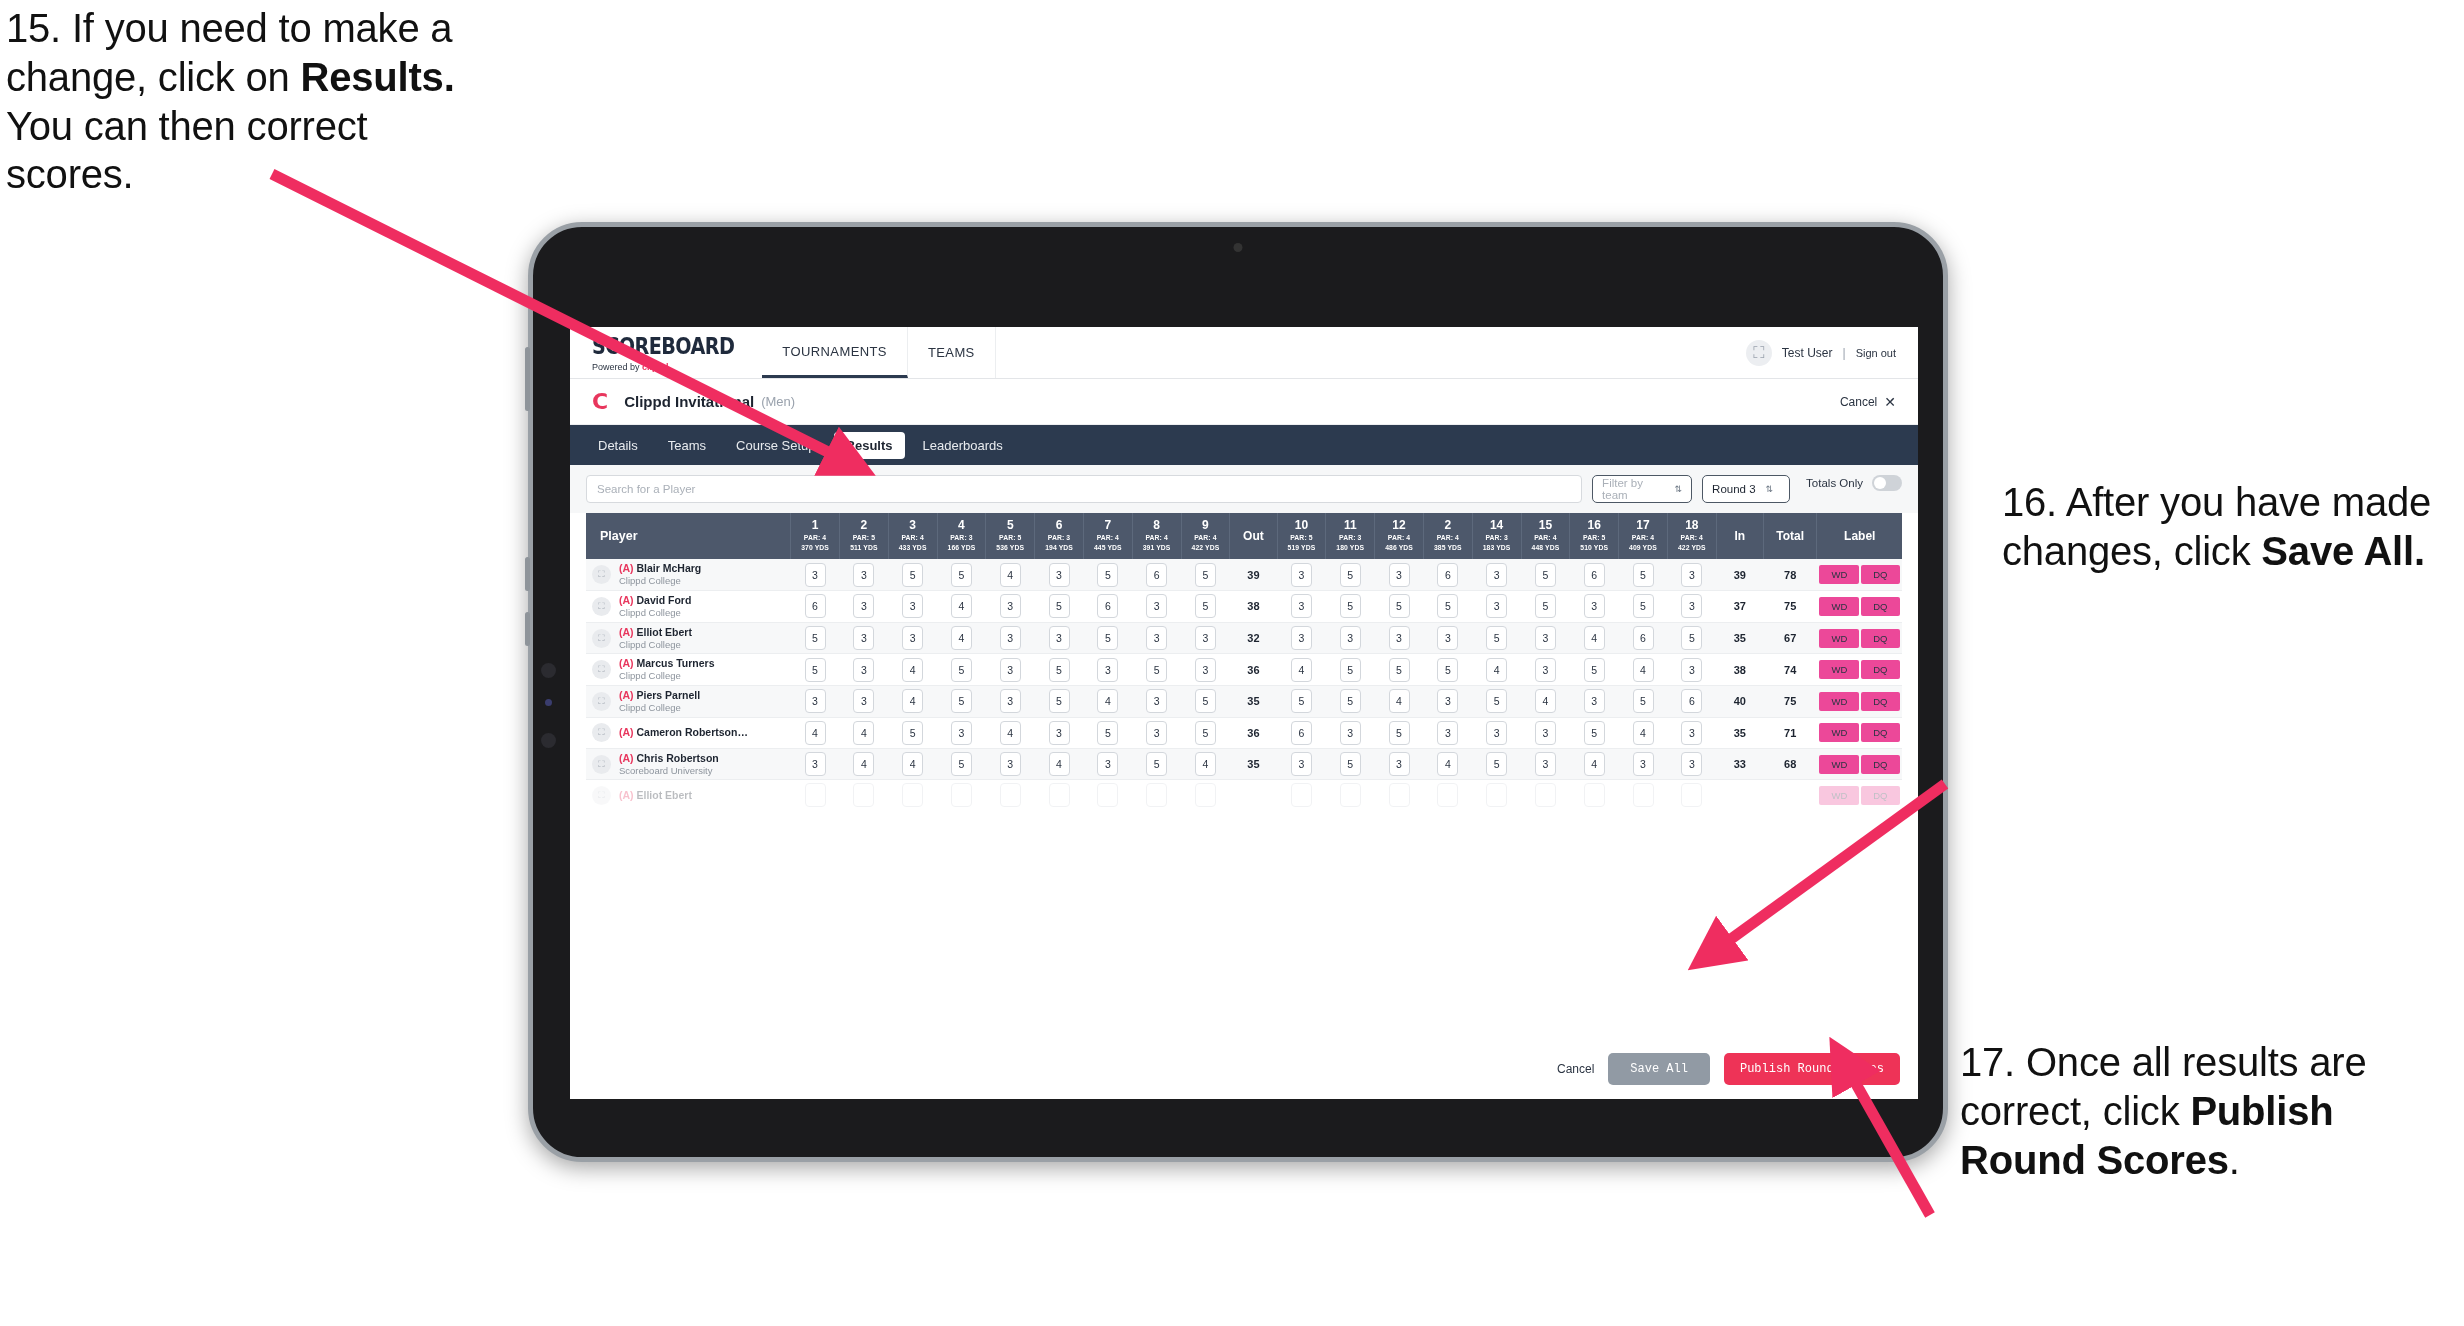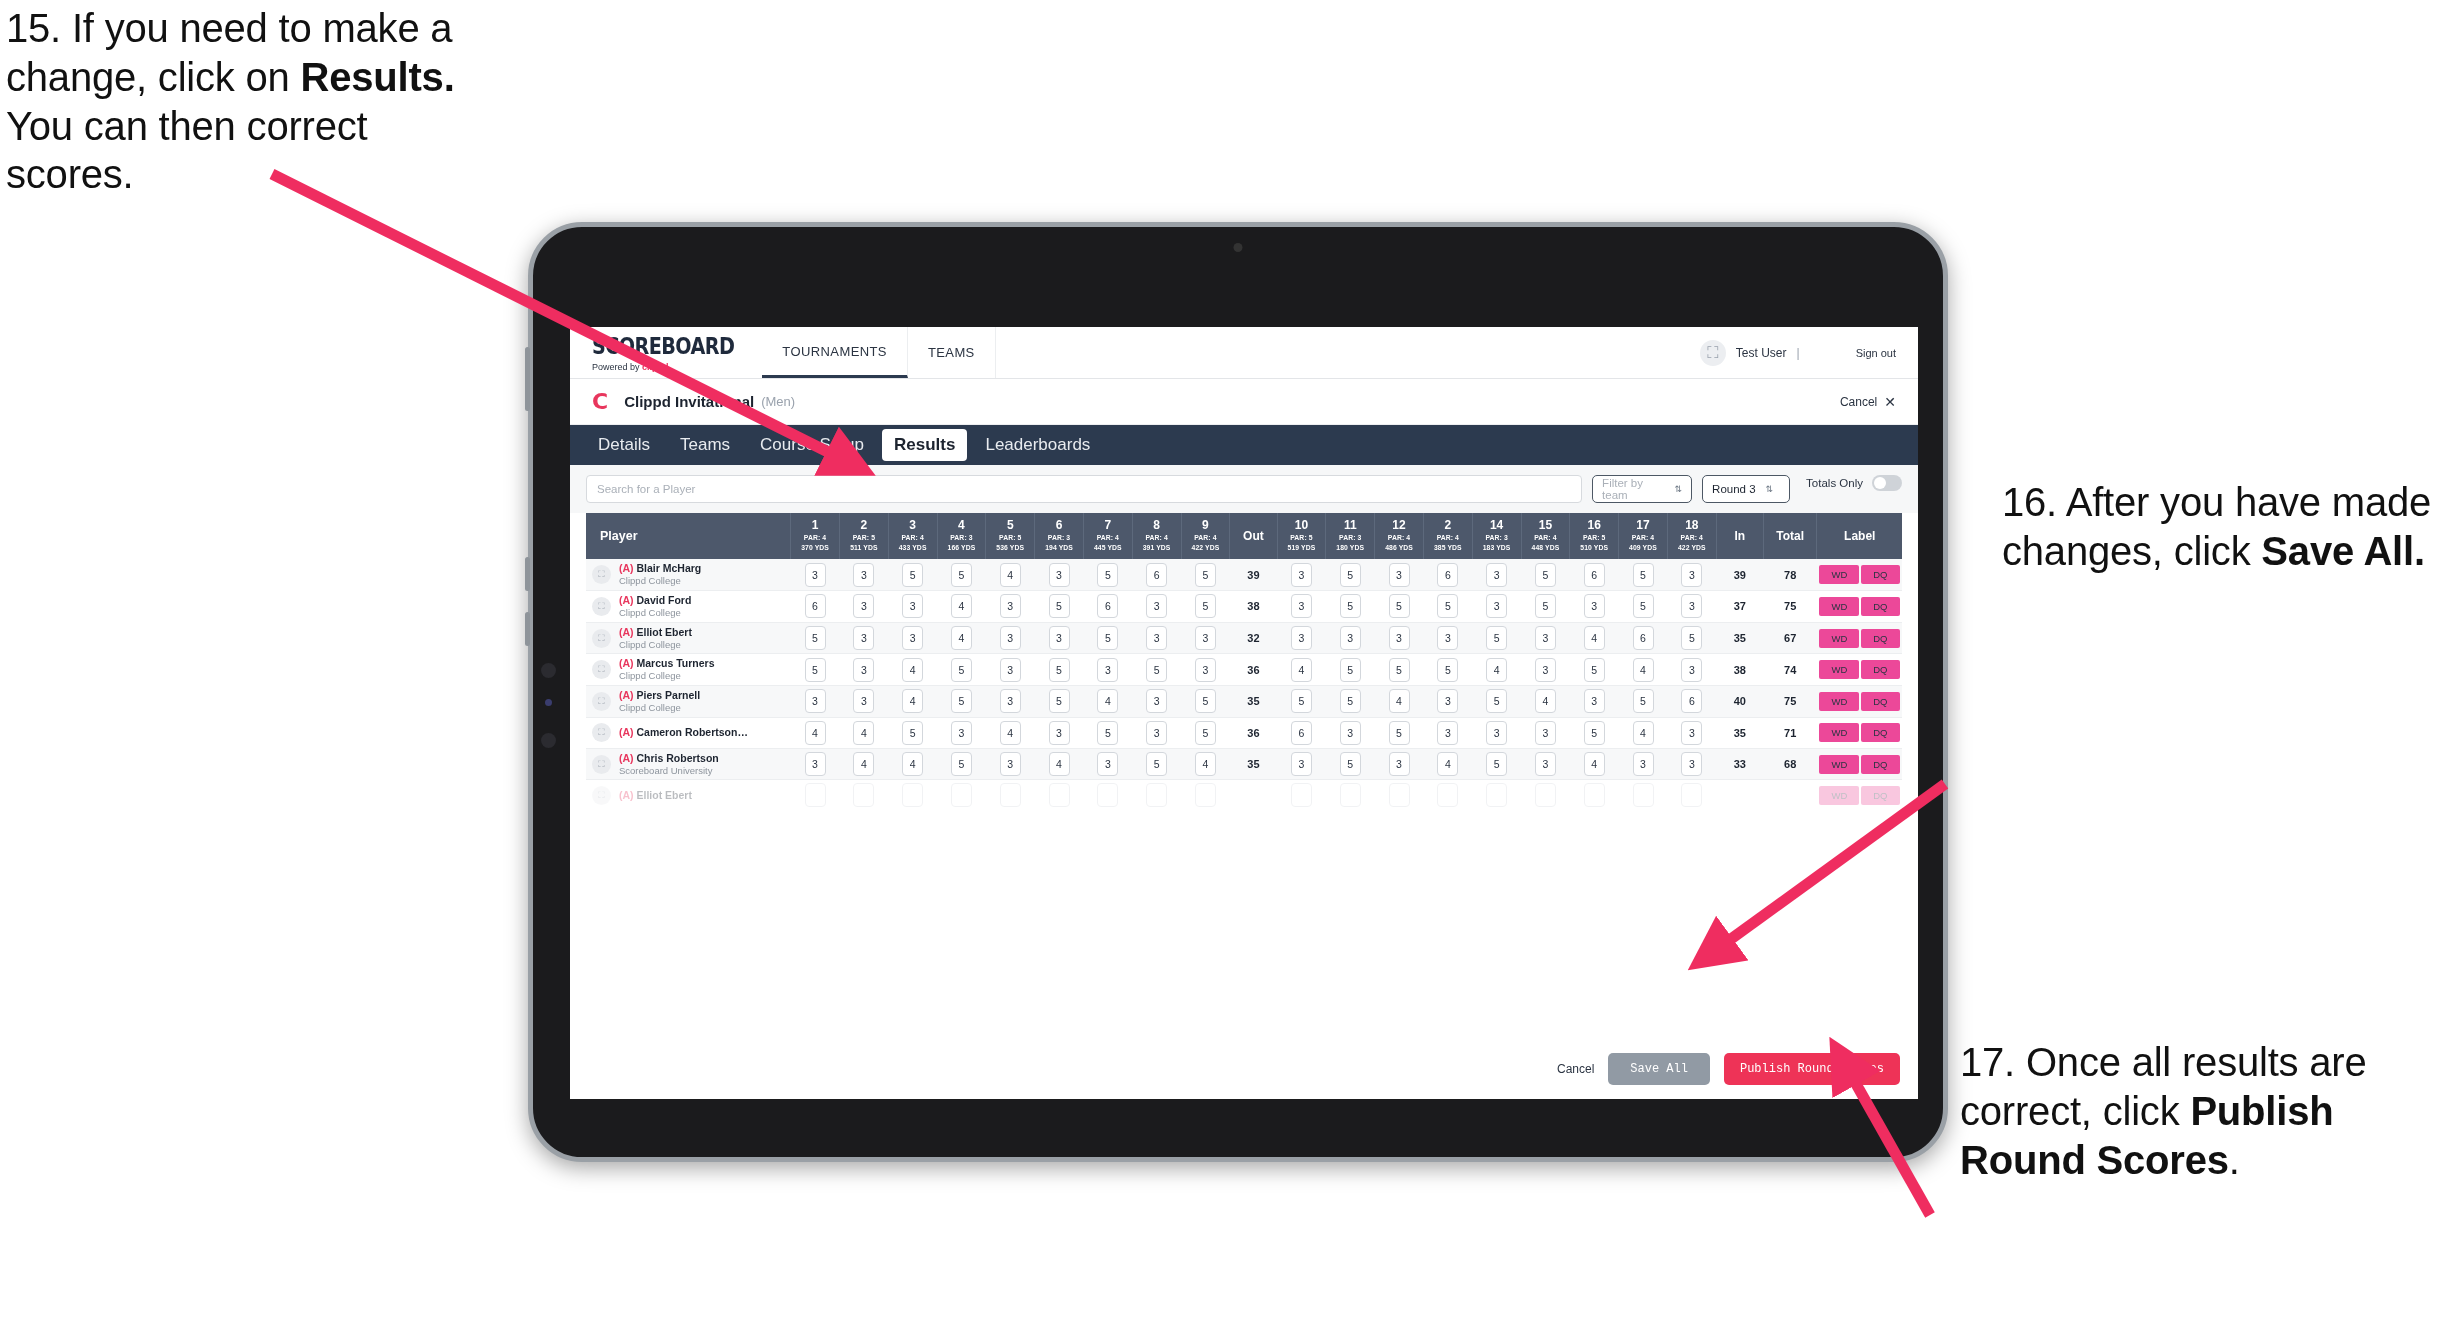--- a/index.html
+++ b/index.html
@@ -83,41 +83,41 @@
   .topnav-tab:first-of-type { border-left: 1px solid #eceef0; }
   .topnav-tab.active { border-bottom: 3px solid #2c3a4f; }
   #topnav-spacer { flex: 1; }
   #user-area { display: flex; align-items: center; gap: 10px; padding-right: 22px; }
   .avatar {
     width: 26px; height: 26px; border-radius: 50%; background: #eceef1;
     display: flex; align-items: center; justify-content: center; color: #9aa2ad;
   }
   #user-name { font-size: 12px; color: #2b3442; }
   #sep { color: #9aa2ad; font-size: 12px; }
-  #signout { font-size: 11px; color: #2b3442; cursor: pointer; margin-left: 46px; }
+  #signout { font-size: 11px; color: #2b3442; cursor: pointer; }
 
   
   #tbar {
     display: flex; align-items: center; height: 46px;
     padding: 0 22px; background: #fff; border-bottom: 1px solid #edeef0;
   }
   #tlogo { color: #e8365d; font-weight: 800; font-size: 22px; margin-right: 16px; font-family:"DejaVu Sans",sans-serif;}
   #tname { font-size: 15px; color: #1d2430; font-weight: 600; }
   #tgender { font-size: 13px; color: #9aa2ad; margin-left: 7px; }
   #tbar-spacer { flex: 1; }
   #cancel-x { font-size: 12px; color: #2b3442; display:flex; align-items:center; gap:7px; cursor: pointer;}
   #cancel-x .xg { font-size: 14px; }
 
   
   #sectabs {
     display: flex; align-items: center; gap: 6px;
     height: 40px; background: #2c3a4f; padding: 0 16px;
   }
   .sectab {
-    font-size: 17px; color: #e8ebef; padding: 6px 12px; border-radius: 4px; cursor: pointer; text-align: center;
+    font-size: 13px; color: #e8ebef; padding: 6px 12px; border-radius: 4px; cursor: pointer; text-align: center;
   }
   .sectab.active { background: #fff; color: #1d2430; font-weight: 600; }
 
   
   #filters {
     display: flex; align-items: flex-start; gap: 10px;
     padding: 10px 16px; background: #f6f7f8;
   }
   #search-input {
     flex: 1; height: 28px; border: 1px solid #d7dade; border-radius: 4px;

